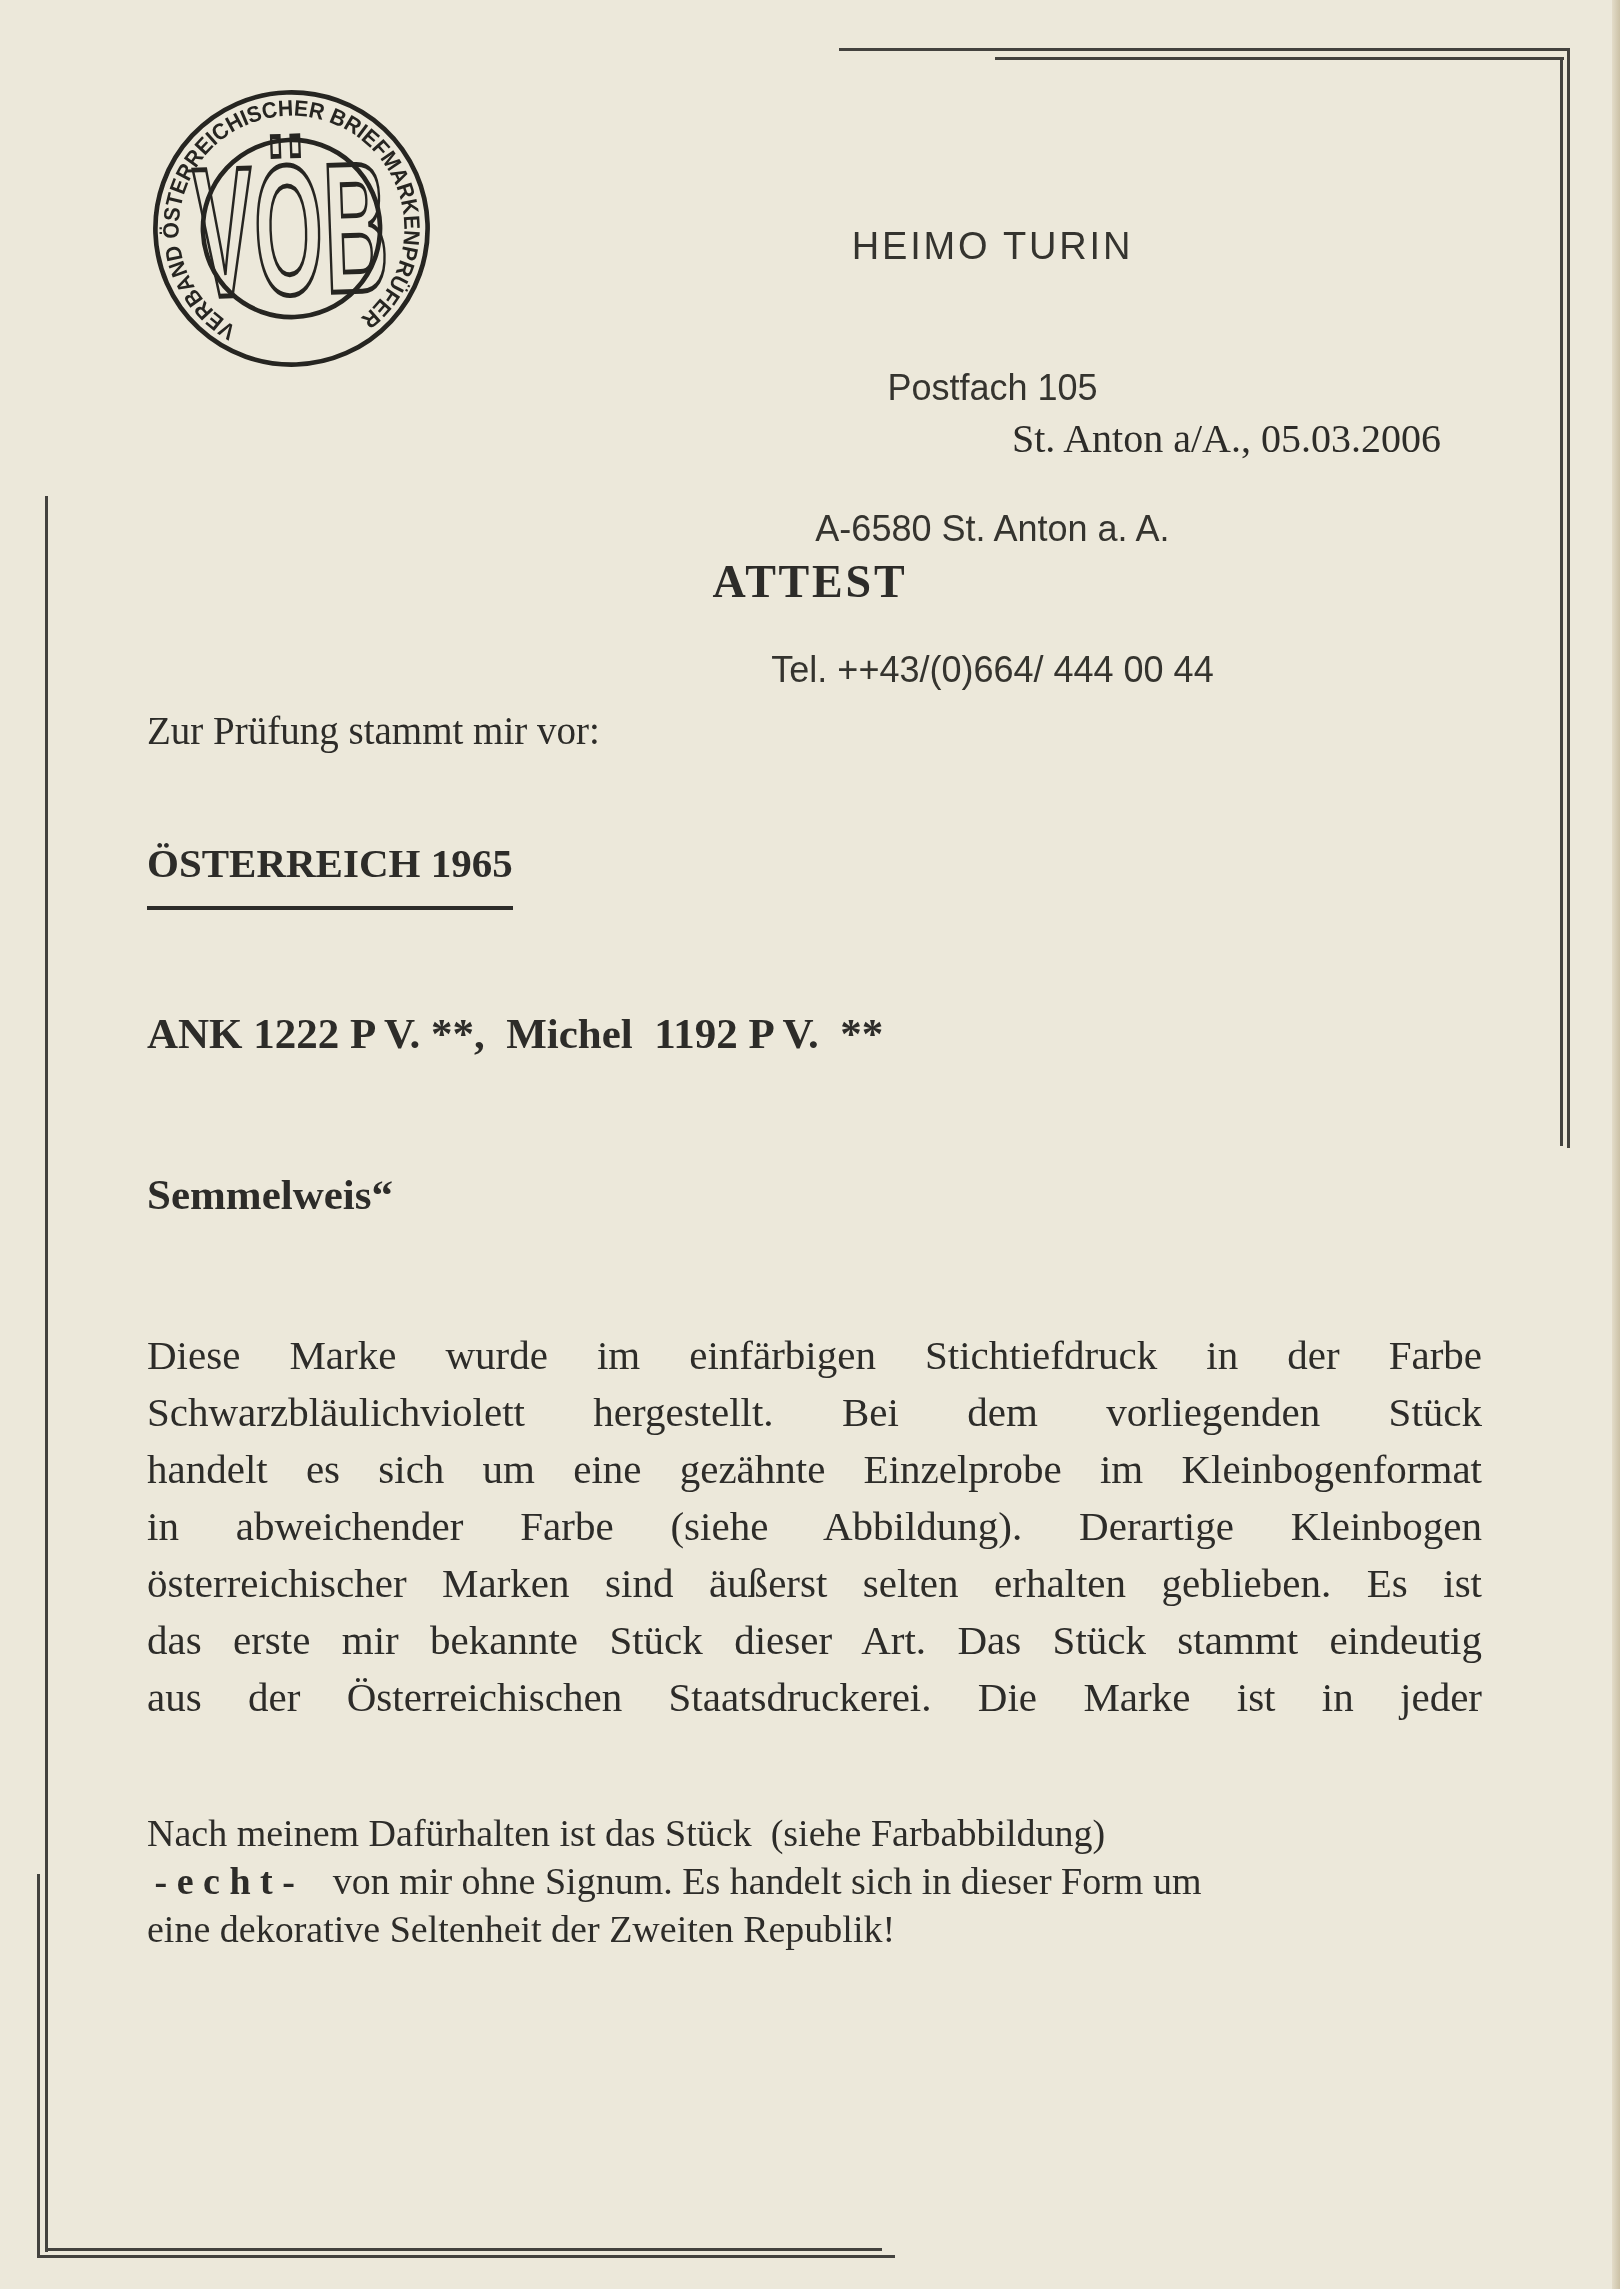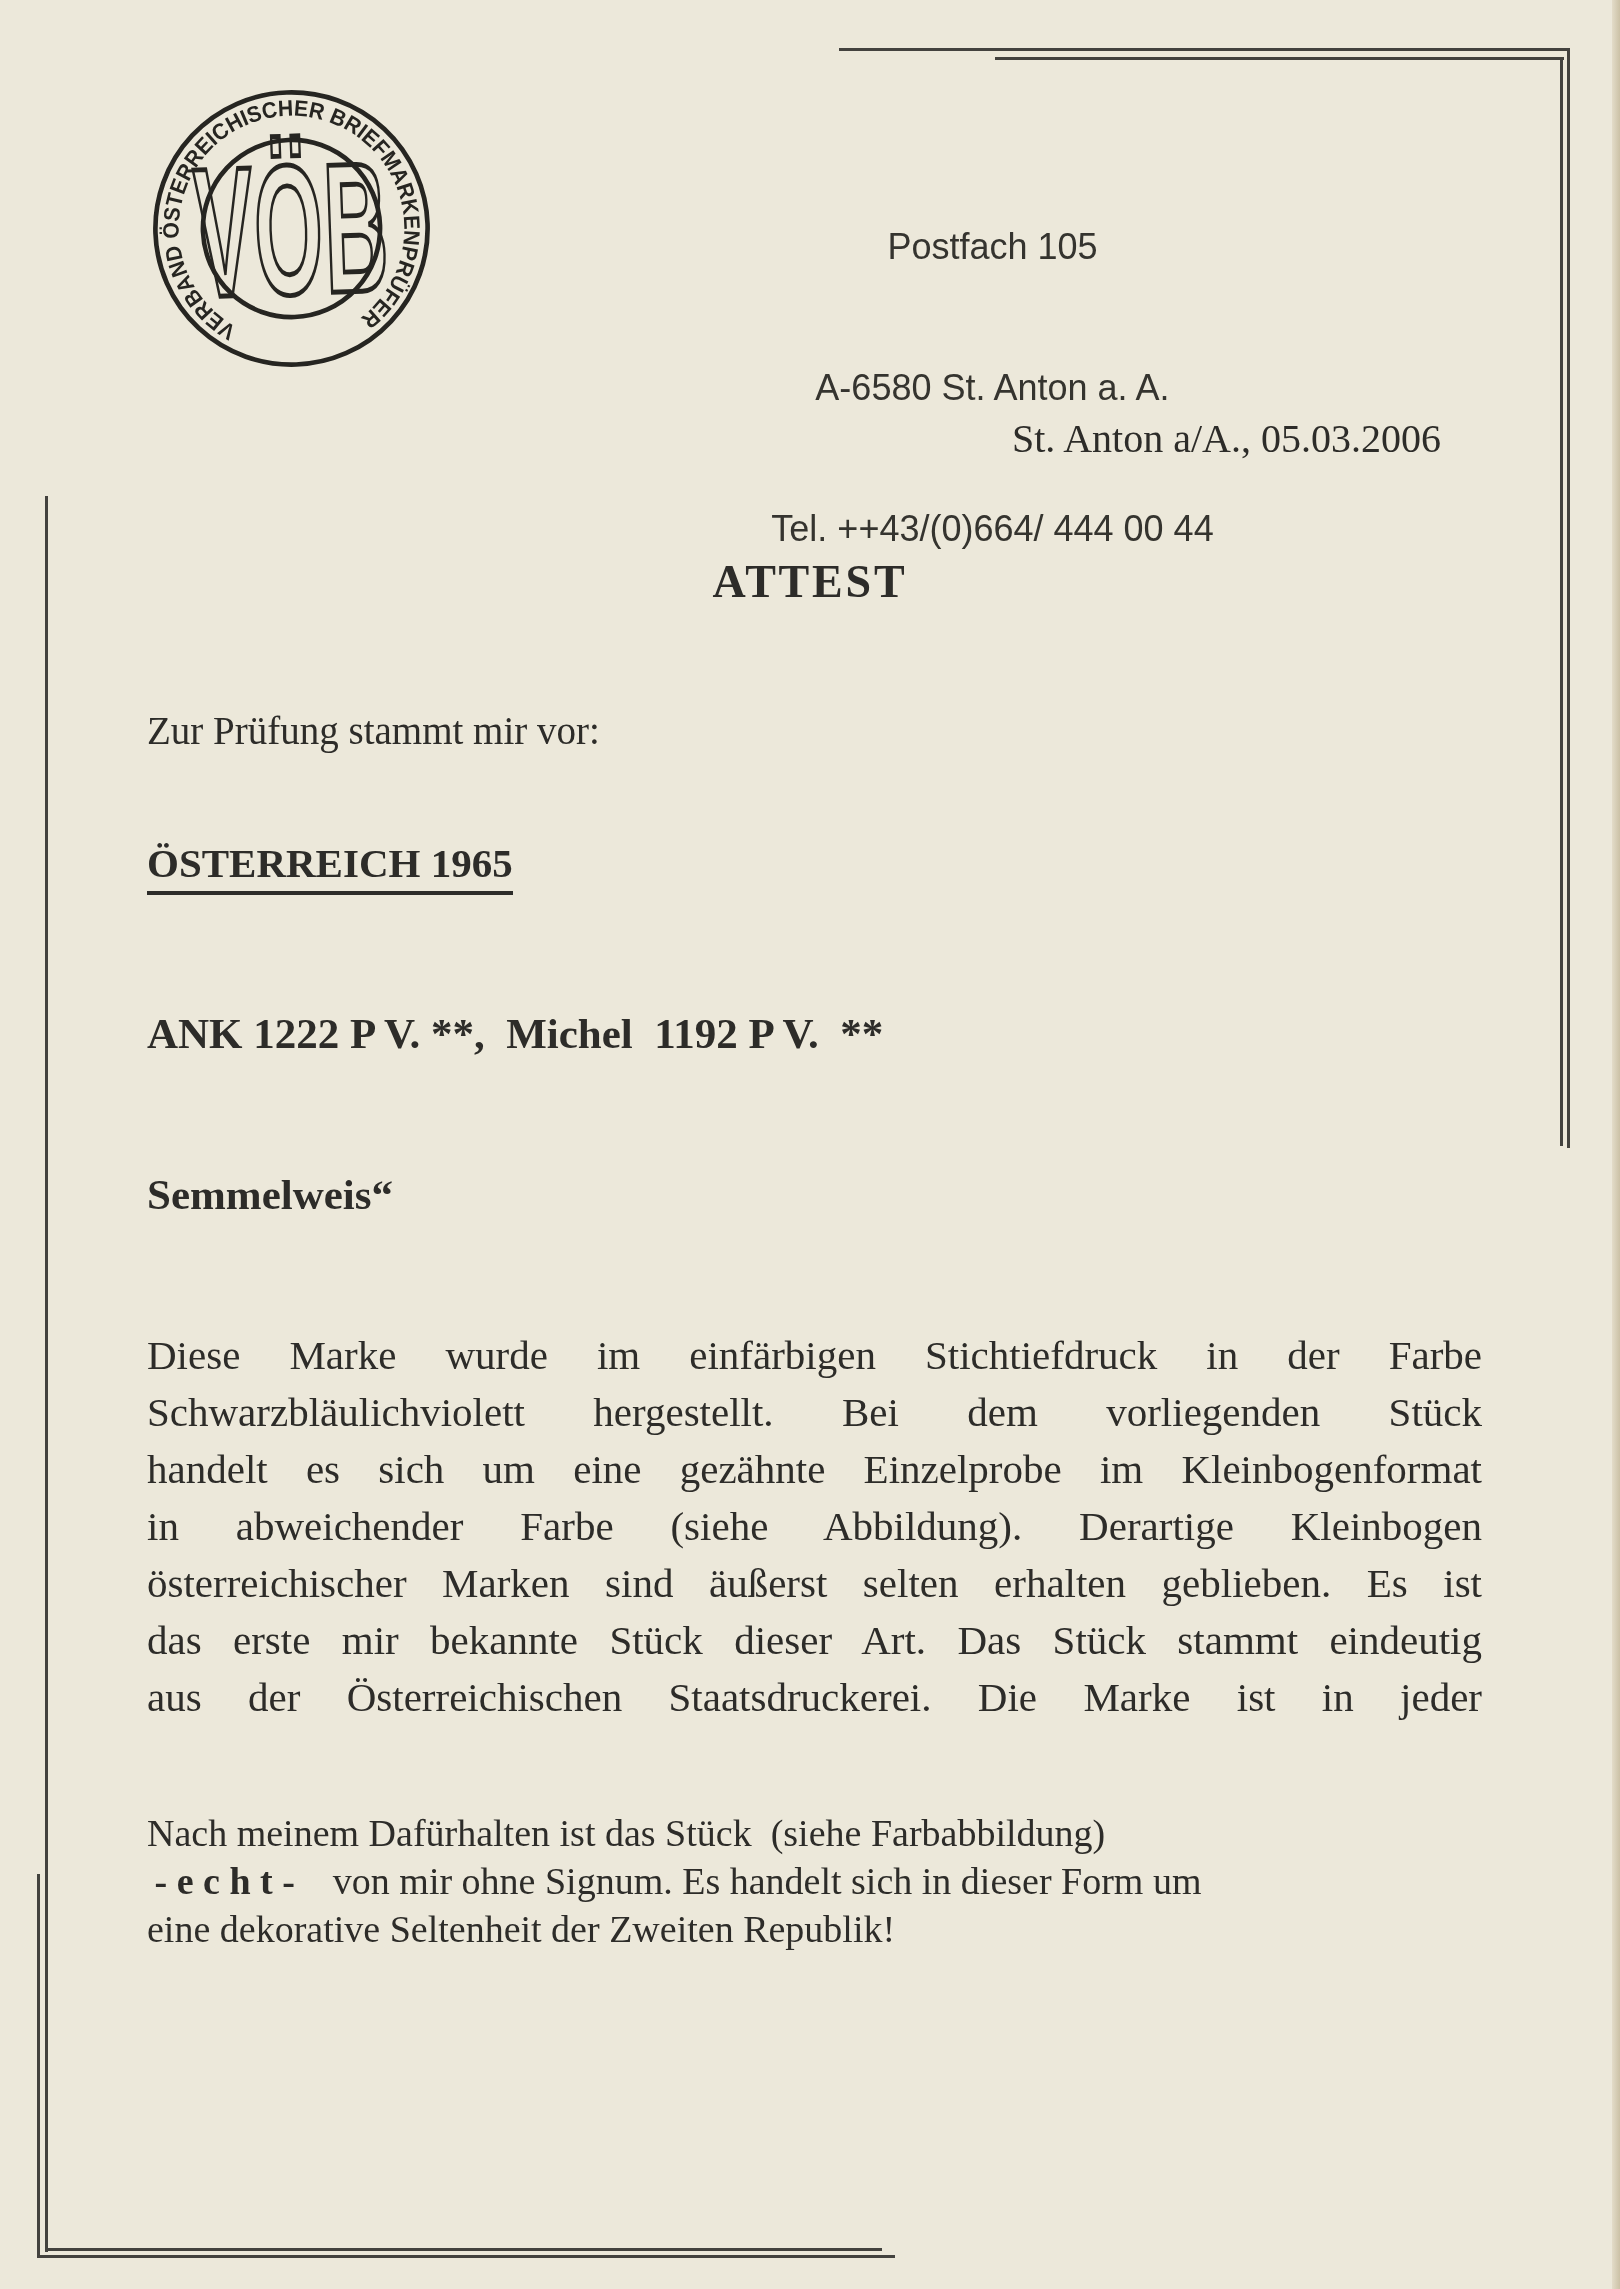--- a/index.html
+++ b/index.html
@@ -35,21 +35,21 @@
     font-size:36px; line-height:47px; color:#35342f;
     white-space:pre-wrap;
   }
   .sender .name { font-size:38px; letter-spacing:2.8px; }
   
   .dateline { position:absolute; left:1012px; top:415px; font-size:40px; }
   .attest   { position:absolute; left:0; top:555px; width:1620px; text-align:center;
               font-weight:bold; font-size:46px; letter-spacing:2.8px; }
   .intro    { position:absolute; left:147px; top:708px; font-size:39px; }
   .country  { position:absolute; left:147px; top:839px; font-size:41px; font-weight:bold; }
-  .country span { border-bottom:4.7px solid #2d2c29; padding-bottom:5px; }
+  .country span { border-bottom:4.7px solid #2d2c29; padding-bottom:20px; }
   .catalog  { position:absolute; left:147px; top:1009px; font-size:43px; font-weight:bold; white-space:pre-wrap; }
   .subject  { position:absolute; left:147px; top:1165px; font-size:43px; font-weight:bold; line-height:59px; }
   .bodytext { position:absolute; left:147px; top:1327px; width:1335px; font-size:41px; line-height:57px; }
   .jline    { text-align:justify; text-align-last:justify; }
   .lastline { text-align:left; }
   .rrr      { font-weight:bold; border-bottom:4.7px solid #2d2c29; padding-bottom:1.9px; letter-spacing:0.9px; }
   .closing  { position:absolute; left:147px; top:1809px; width:1342px; font-size:38px; line-height:48px; }
   .closing .l1 { white-space:pre-wrap; }
   .closing .echt { font-weight:bold; white-space:pre-wrap; padding-left:7.5px; }
   .closing .rest { white-space:pre-wrap; }
@@ -77,20 +77,21 @@
       <text font-family="Liberation Sans, DejaVu Sans, sans-serif" font-size="24" font-weight="bold" fill="#262521">
         <textPath href="#sealRing" startOffset="0" textLength="620" lengthAdjust="spacingAndGlyphs">VERBAND ÖSTERREICHISCHER BRIEFMARKENPRÜFER</textPath>
       </text>
       <g transform="translate(155,157) scale(0.63,1.32)">
         <text x="0" y="53" text-anchor="middle" font-family="Liberation Sans, DejaVu Sans, sans-serif" font-size="150" font-weight="bold" fill="none" stroke="#262521" stroke-width="4" letter-spacing="2">VÖB</text>
       </g>
     </svg>
   </div>
 
   <div class="sender">
+    <div class="name">HEIMO TURIN</div>
     <div>Postfach 105</div>
     <div>A-6580 St. Anton a. A.</div>
     <div>Tel. ++43/(0)664/ 444 00 44</div>
   </div>
 
   <div class="dateline">St. Anton a/A., 05.03.2006</div>
 
   <div class="attest">ATTEST</div>
 
   <div class="intro">Zur Prüfung stammt mir vor:</div>

